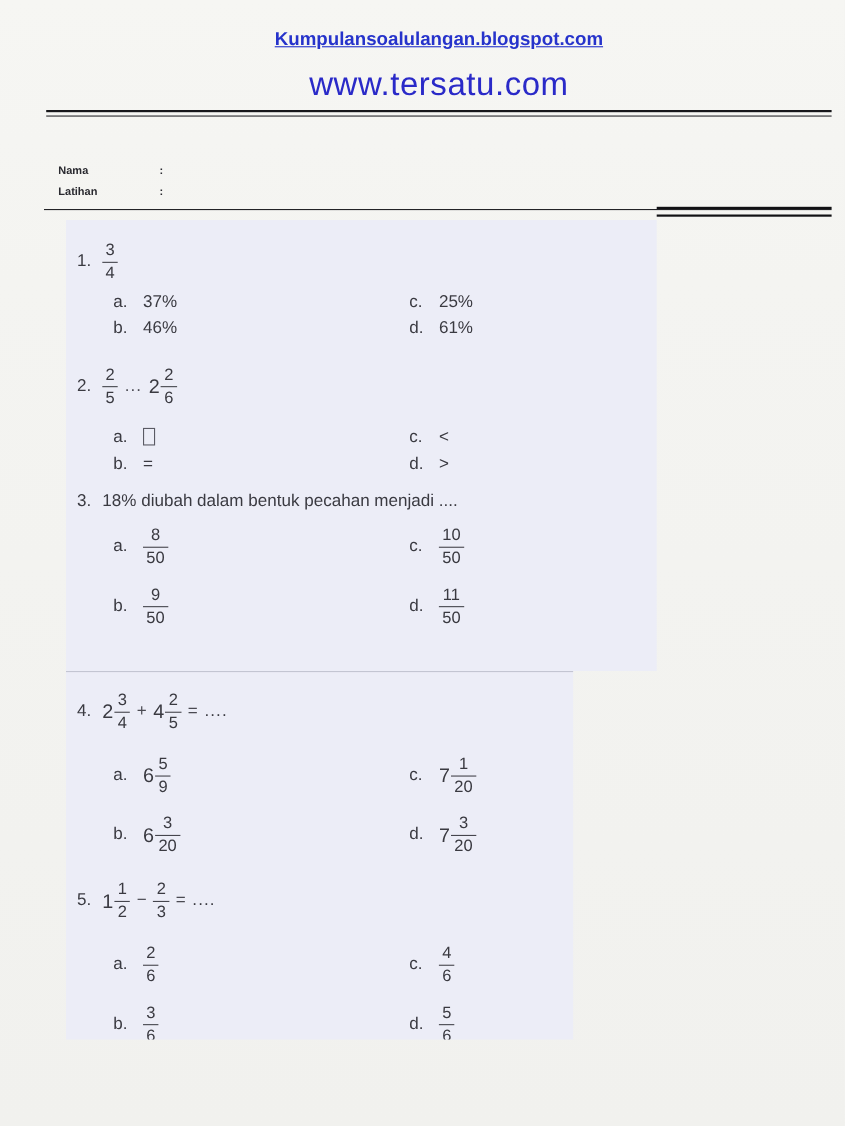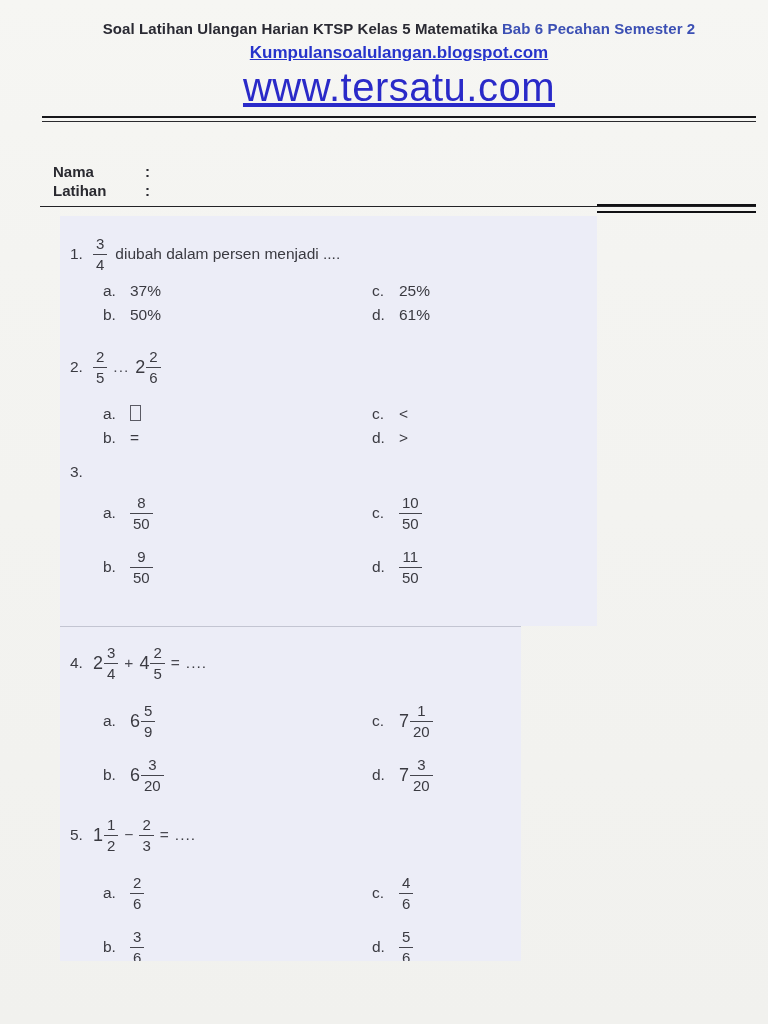--- a/index.html
+++ b/index.html
@@ -12,25 +12,25 @@
     position:relative;
   }
   .page{width:768px;height:1024px;background:linear-gradient(180deg,#f6f6f3 0%,#f4f4f1 25%,#f1f1ee 100%);}
 
   
   .header{padding-top:20px;text-align:center;}
   .header-inner{margin:0 12px 0 42px;}
   .title-line{font-size:15px;font-weight:bold;color:#2a2a33;letter-spacing:.1px;}
   .title-highlight{color:#3c50b4;}
   .blog-link{display:inline-block;margin-top:6px;font-size:17px;font-weight:bold;color:#2633cb;text-decoration:underline;cursor:pointer;}
-  .site-link{display:block;margin-top:2px;font-size:40px;color:#2a2ac8;text-decoration:underline;cursor:pointer;font-weight:400;letter-spacing:.5px;}
+  .site-link{display:block;margin-top:14px;font-size:30px;color:#2a2ac8;cursor:pointer;font-weight:400;letter-spacing:.5px;}
   .double-rule{margin:6px 12px 0 42px;height:3px;border-top:2.5px solid #17171a;border-bottom:1.5px solid #2a2a2e;}
 
   
-  .fields{margin:40px 0 0 53px;font-size:15px;font-weight:bold;color:#2a2a30;}
+  .fields{margin:40px 0 0 53px;font-size:10px;font-weight:bold;color:#2a2a30;}
   .field-row{display:flex;height:19px;align-items:center;}
   .field-label{width:92px;}
   .fields-rule{position:relative;margin:4px 12px 0 40px;height:6px;}
   .fields-rule .thin{position:absolute;left:0;right:0;top:2px;border-top:1.5px solid #222226;}
   .fields-rule .thick{position:absolute;right:0;width:159px;top:0;height:5px;border-top:2px solid #111114;border-bottom:2px solid #111114;}
 
   
   .worksheet{margin-top:6px;}
   .panel{background:#ecedf7;margin-left:60px;padding:0 0 0 10px;box-sizing:border-box;overflow:hidden;}
   .panel1{width:537px;height:410px;padding-top:13px;}
@@ -71,21 +71,20 @@
   .q5-row{height:52px;}
   .opts-m{margin-top:8px;}
 </style>
 </head>
 <body>
 
 <div class="page">
 
   <div class="header">
     <div class="header-inner">
-      <div class="title-line"><span>Soal Latihan Ulangan Harian KTSP Kelas 5 Matematika </span><span class="title-highlight">Bab 6 Pecahan Semester 2</span></div>
       <span class="blog-link">Kumpulansoalulangan.blogspot.com</span>
       <span class="site-link">www.tersatu.com</span>
     </div>
     <div class="double-rule"></div>
   </div>
 
   <div class="fields">
     <div class="field-row">
       <span class="field-label">Nama</span>
       <span class="field-colon">:</span>
@@ -104,34 +103,33 @@
 
     <section class="panel panel1">
 
       <div class="question">
         <div class="q-row q1-row">
           <span class="q-num">1.</span>
           <span class="frac">
             <span class="fr-num">3</span>
             <span class="fr-den">4</span>
           </span>
-          <span class="q-text">diubah dalam persen menjadi ....</span>
         </div>
         <div class="opts opts-text">
           <div class="opt">
               <span class="letter">a.</span>
               <span>37%</span>
             </div>
           <div class="opt">
               <span class="letter">c.</span>
               <span>25%</span>
             </div>
           <div class="opt">
               <span class="letter">b.</span>
-              <span>50%</span>
+              <span>46%</span>
             </div>
           <div class="opt">
               <span class="letter">d.</span>
               <span>61%</span>
             </div>
         </div>
       </div>
 
       <div class="question q2-block">
         <div class="q-row q2-row">
@@ -165,20 +163,21 @@
           <div class="opt">
               <span class="letter">d.</span>
               <span>&gt;</span>
             </div>
         </div>
       </div>
 
       <div class="question q3-block">
         <div class="q-row q3-prompt">
           <span class="q-num">3.</span>
+          <span>18% diubah dalam bentuk pecahan menjadi ....</span>
         </div>
         <div class="opts opts-frac q3-opts">
           <div class="opt">
               <span class="letter">a.</span>
               <span class="frac">
                 <span class="fr-num">8</span>
                 <span class="fr-den">50</span>
               </span>
             </div>
           <div class="opt">

